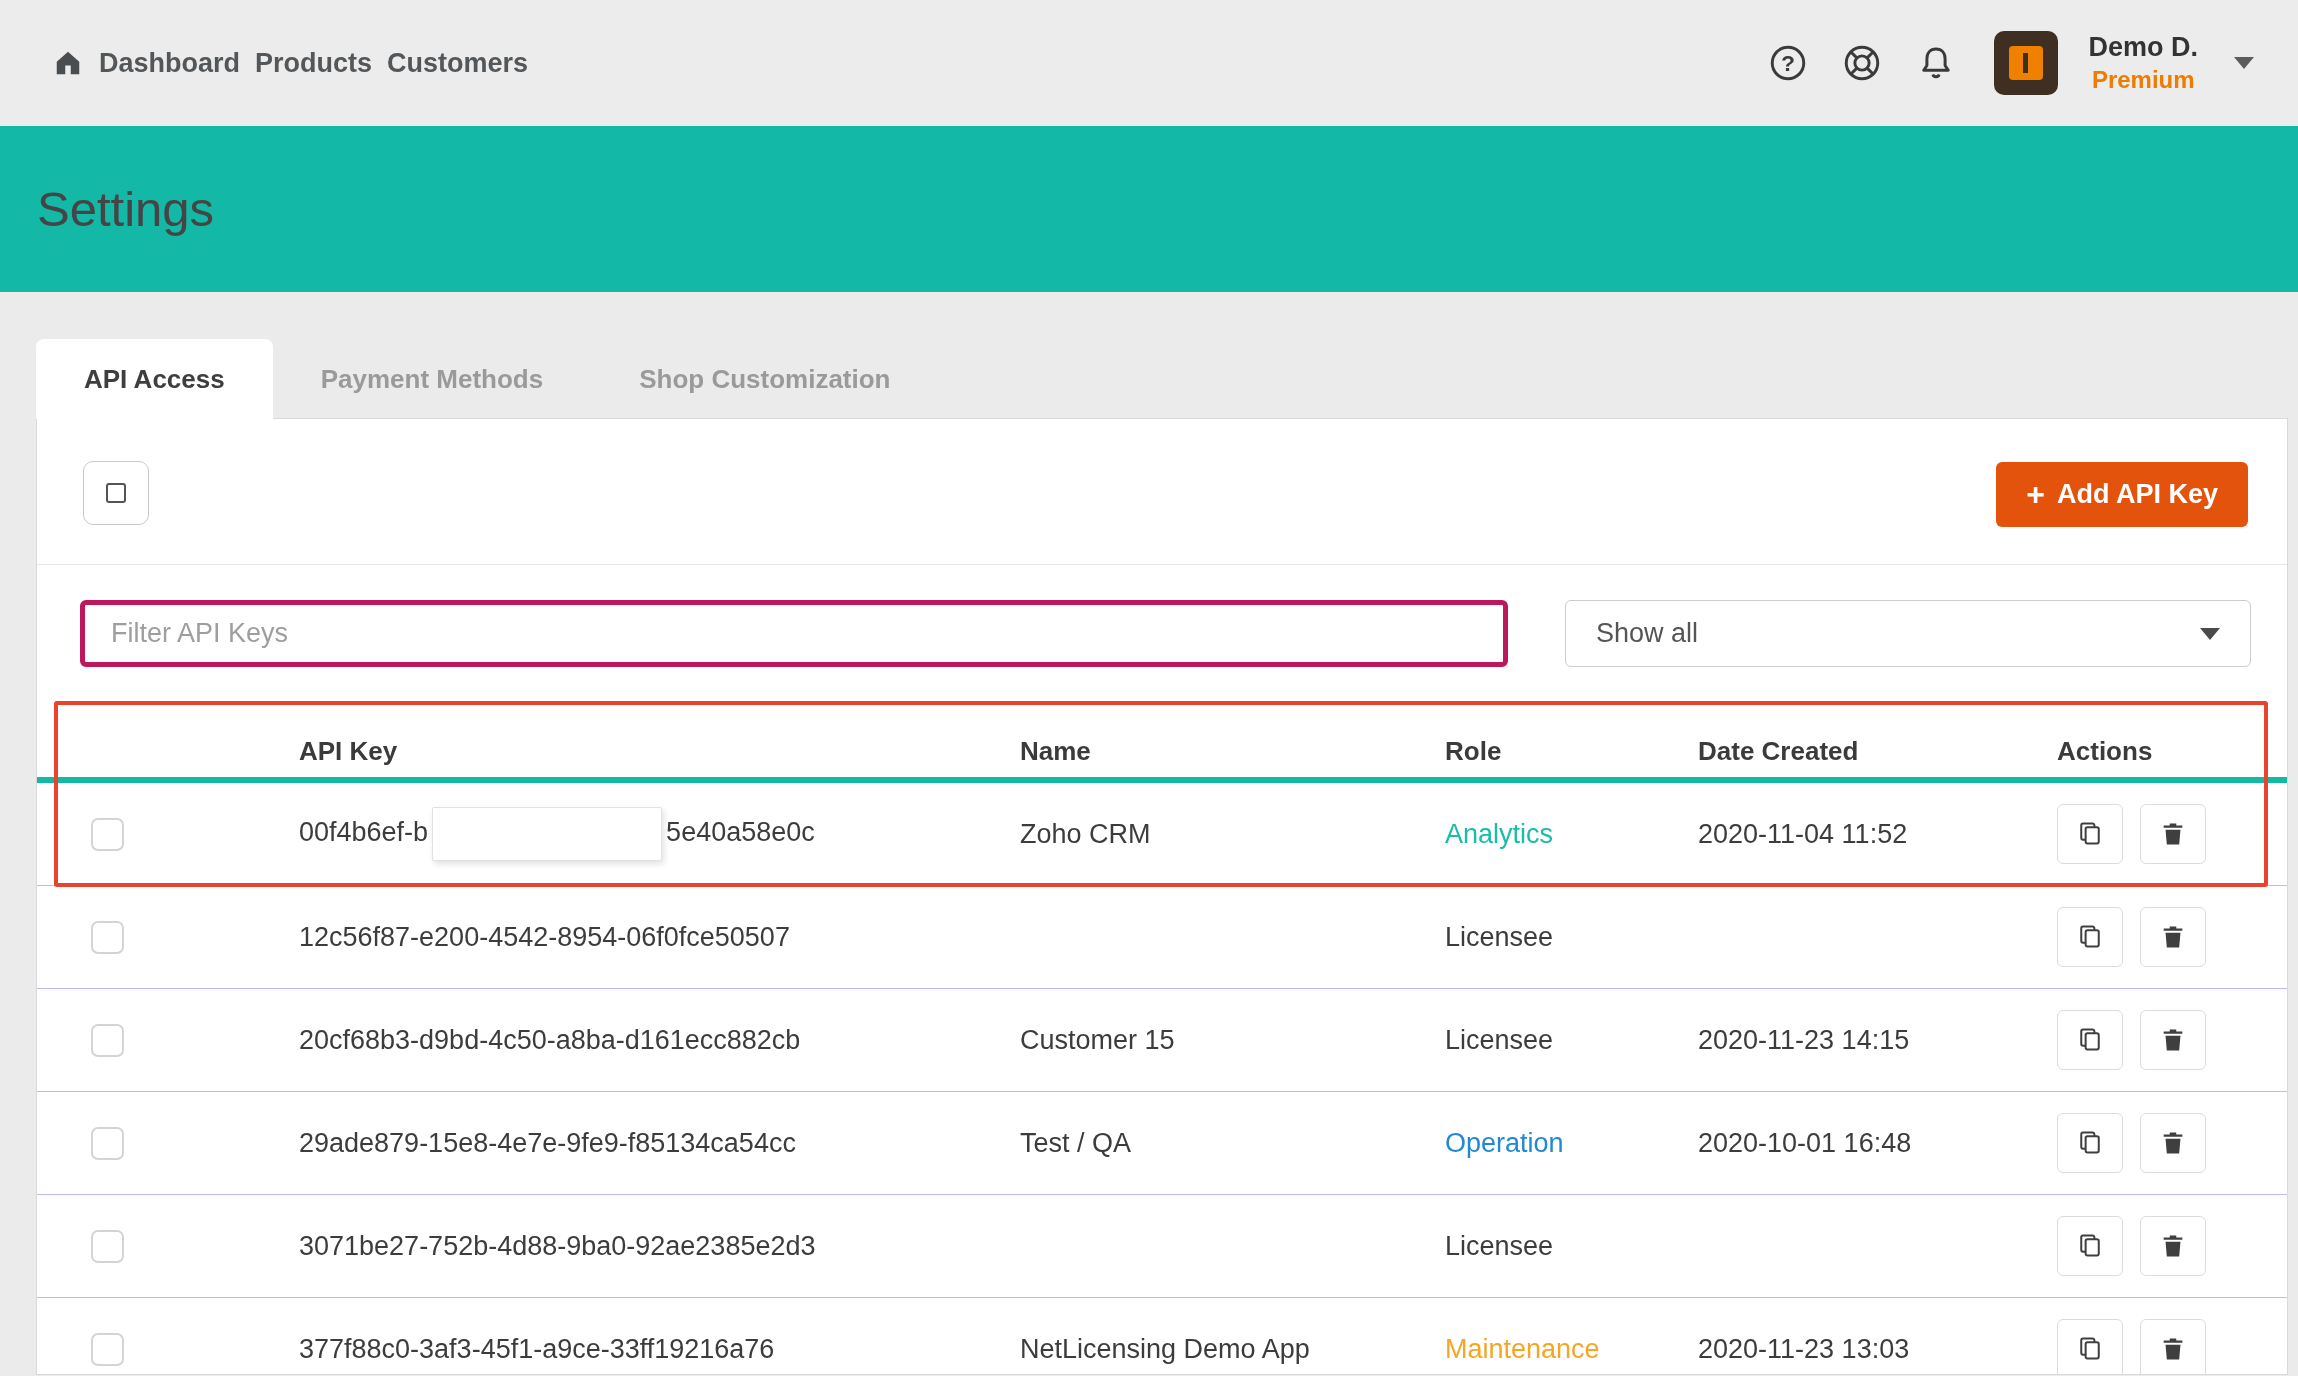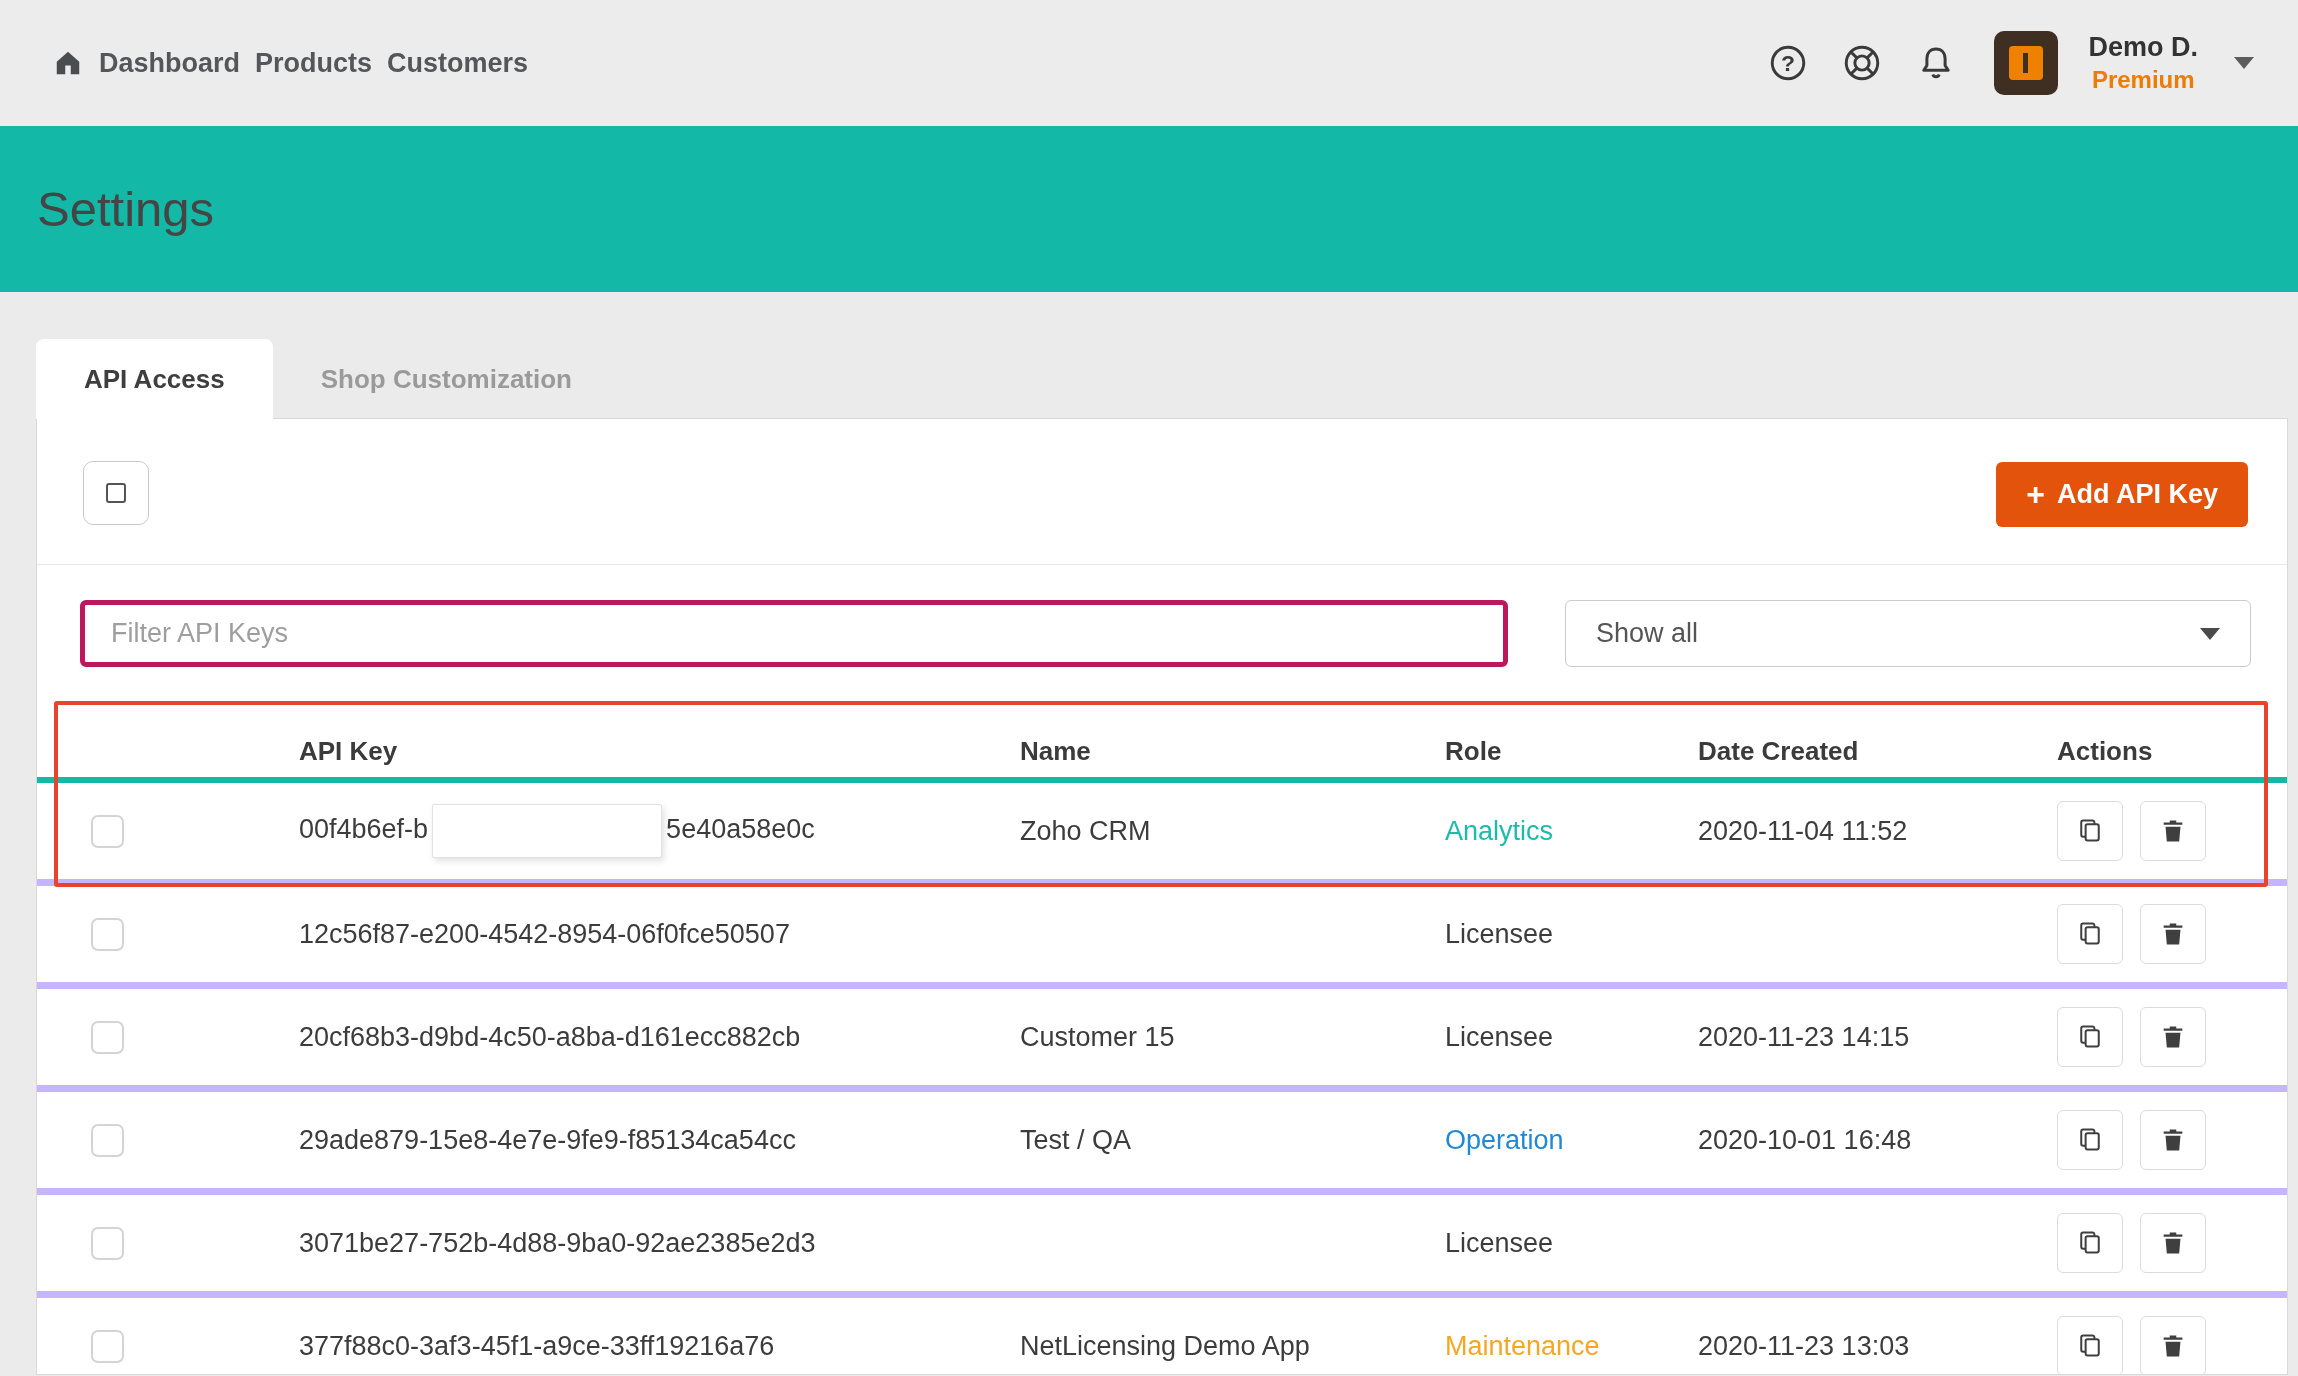--- a/index.html
+++ b/index.html
@@ -91,21 +91,21 @@
   }
 
   
   .table { position: absolute; top: 306px; left: 0; right: 0; }
   .thead, .trow {
     display: grid;
     grid-template-columns: 262px 721px 425px 253px 317px auto;
     align-items: center;
   }
   .thead { height: 58px; border-bottom: 6px solid #14b8a6; font-size: 26px; font-weight: 700; color: #3b3b3b; }
-  .trow { height: 103px; border-bottom: 7px solid #c4b5fd; font-size: 27px; color: #3c3c3c; }
+  .trow { height: 103px; border-bottom: 1px solid #c4b5fd; font-size: 27px; color: #3c3c3c; }
   .c-check { padding-left: 54px; }
   .cb {
     display: inline-block; width: 33px; height: 33px;
     border: 2px solid #d4d4d4; border-radius: 7px; background: #fff; cursor: pointer; vertical-align: middle;
   }
   .c-actions { padding-left: 42px; display: flex; gap: 17px; }
   .icon-btn {
     width: 66px; height: 60px; background: #fff; border: 1px solid #dcdcdc; border-radius: 6px;
     display: flex; align-items: center; justify-content: center; cursor: pointer;
   }
@@ -173,20 +173,21 @@
   </div>
 
   <div class="page-header">
     <div class="page-title">Settings</div>
   </div>
 
   <div class="page-body">
 
     <div class="tabs">
       <div class="tab active">API Access</div>
+      <div class="tab">Payment Methods</div>
       <div class="tab">Shop Customization</div>
     </div>
 
     <div class="panel">
 
       <button class="bulk-btn">
         <span class="bulk-square"></span>
       </button>
 
       <button class="add-btn">

